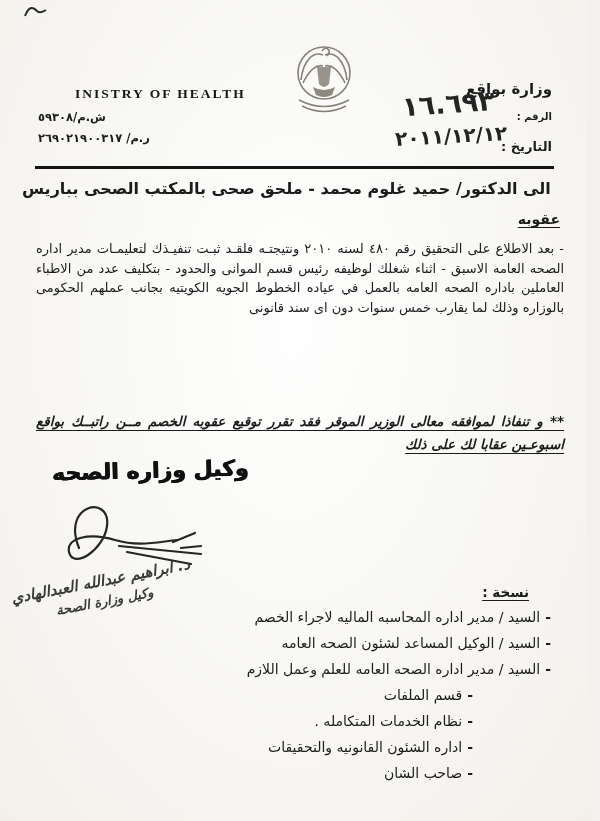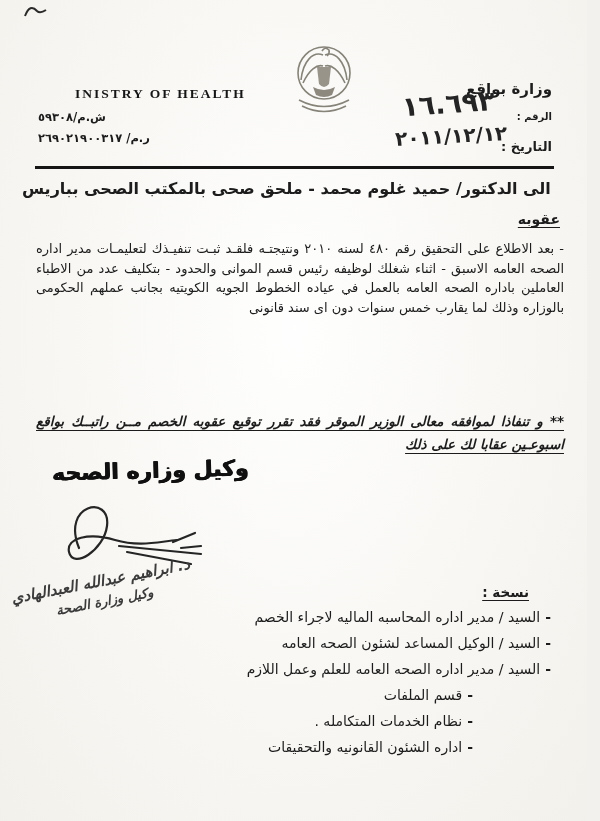--- a/index.html
+++ b/index.html
@@ -180,15 +180,18 @@
     </li>
     <li class="indent">
       <span class="marker">-</span><span>قسم الملفات</span>
     </li>
     <li class="indent">
       <span class="marker">-</span><span>نظام الخدمات المتكامله .</span>
     </li>
     <li class="indent">
       <span class="marker">-</span><span>اداره الشئون القانونيه والتحقيقات</span>
     </li>
+    <li class="indent">
+      <span class="marker">-</span><span>صاحب الشان</span>
+    </li>
   </ul>
 
 </div>
 
 </body></html>

